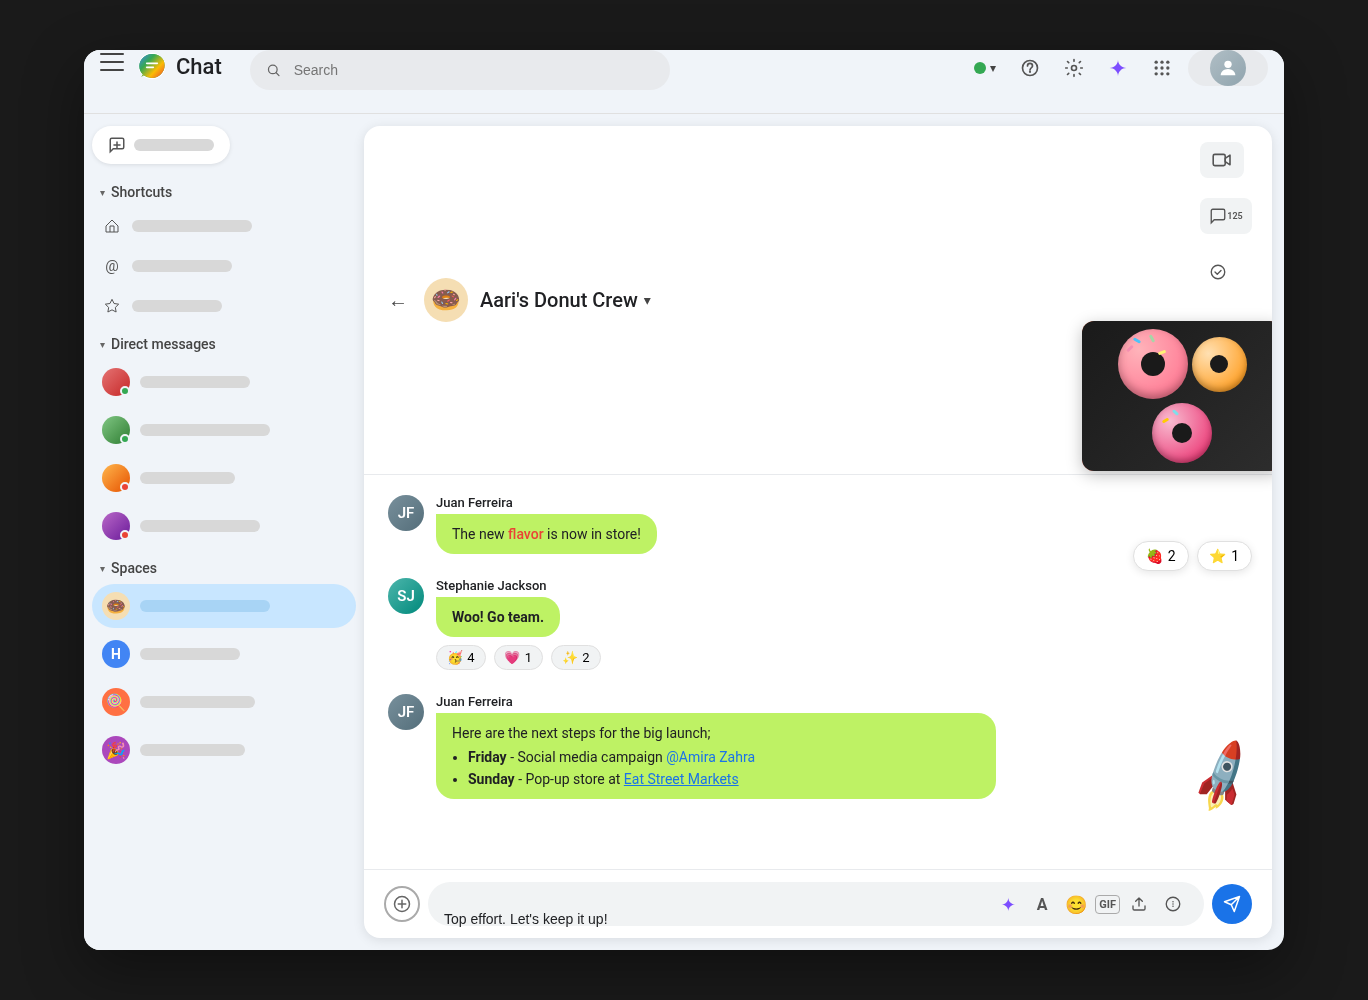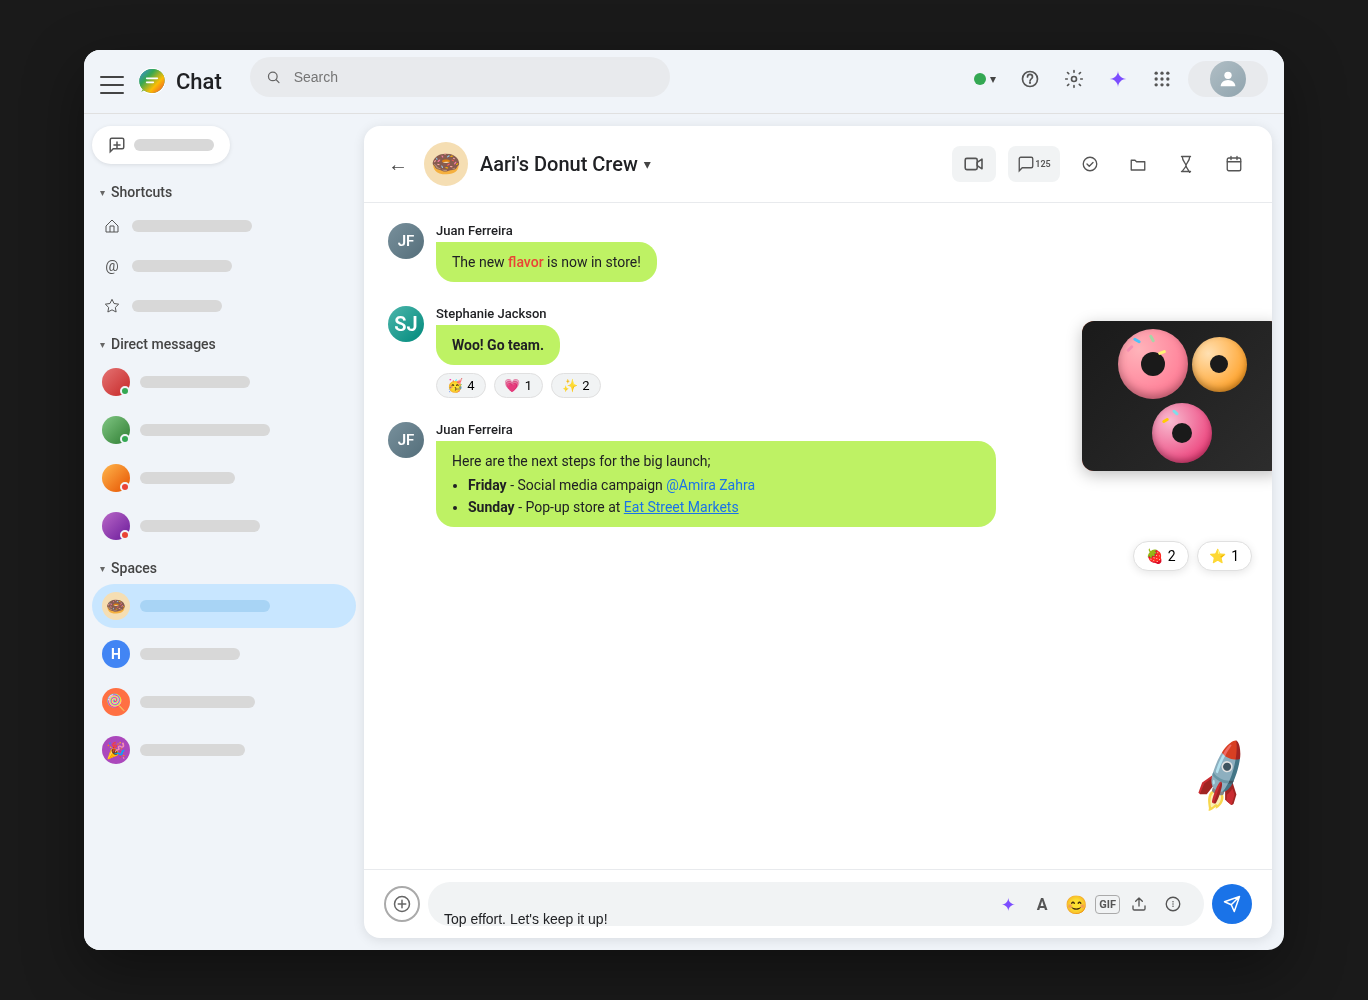--- a/index.html
+++ b/index.html
@@ -22,22 +22,22 @@
       flex-direction: column;
       box-shadow: 0 20px 60px rgba(0,0,0,0.4);
       position: relative;
     }
 
     
     .top-bar {
       background: #f0f4f9;
       height: 64px;
       display: flex;
-      align-items: flex-end;
-      padding: 16px 16px;
+      align-items: flex-start;
+      padding: 0 16px;
       gap: 12px;
       flex-shrink: 0;
       border-bottom: 1px solid #e0e0e0;
     }
 
     .menu-icon {
       width: 24px; height: 24px;
       display: flex; flex-direction: column;
       justify-content: space-around;
       cursor: pointer;
@@ -220,21 +220,21 @@
       flex-shrink: 0;
     }
 
     .chat-title {
       font-size: 20px; font-weight: 500; color: #202124;
       display: flex; align-items: center; gap: 6px;
     }
     .chevron-down { font-size: 14px; color: #444; cursor: pointer; }
 
     .chat-header-actions {
-      display: flex; align-items: flex-start; gap: 12px; margin-left: auto;
+      display: flex; align-items: flex-start; gap: 20px; margin-left: auto; flex-direction: column;
     }
 
     .header-action-btn {
       width: 36px; height: 36px;
       border-radius: 8px;
       display: flex; align-items: center; justify-content: center;
       cursor: pointer; color: #444; font-size: 16px;
     }
 
     .video-btn {
@@ -410,21 +410,21 @@
     .av-juan {
       background: linear-gradient(135deg, #78909c, #546e7a);
       width: 100%; height: 100%;
       display: flex; align-items: center; justify-content: center;
       font-size: 15px; font-weight: 600; color: #fff;
     }
     .av-steph {
       background: linear-gradient(135deg, #4db6ac, #00897b);
       width: 100%; height: 100%;
       display: flex; align-items: center; justify-content: center;
-      font-size: 20px; font-weight: 600; color: #fff;
+      font-size: 15px; font-weight: 600; color: #fff;
     }
 
     .dm-av-1 {
       background: linear-gradient(135deg, #e57373, #c62828);
     }
     .dm-av-2 {
       background: linear-gradient(135deg, #81c784, #2e7d32);
     }
     .dm-av-3 {
       background: linear-gradient(135deg, #ffb74d, #e65100);

